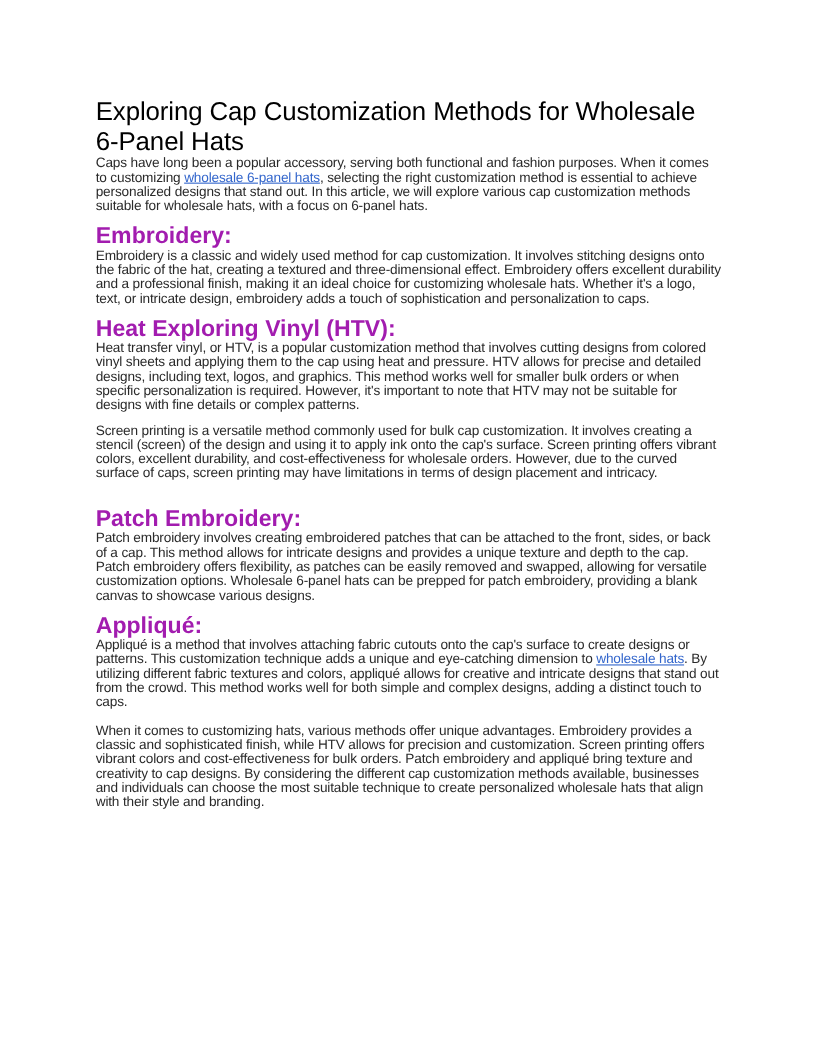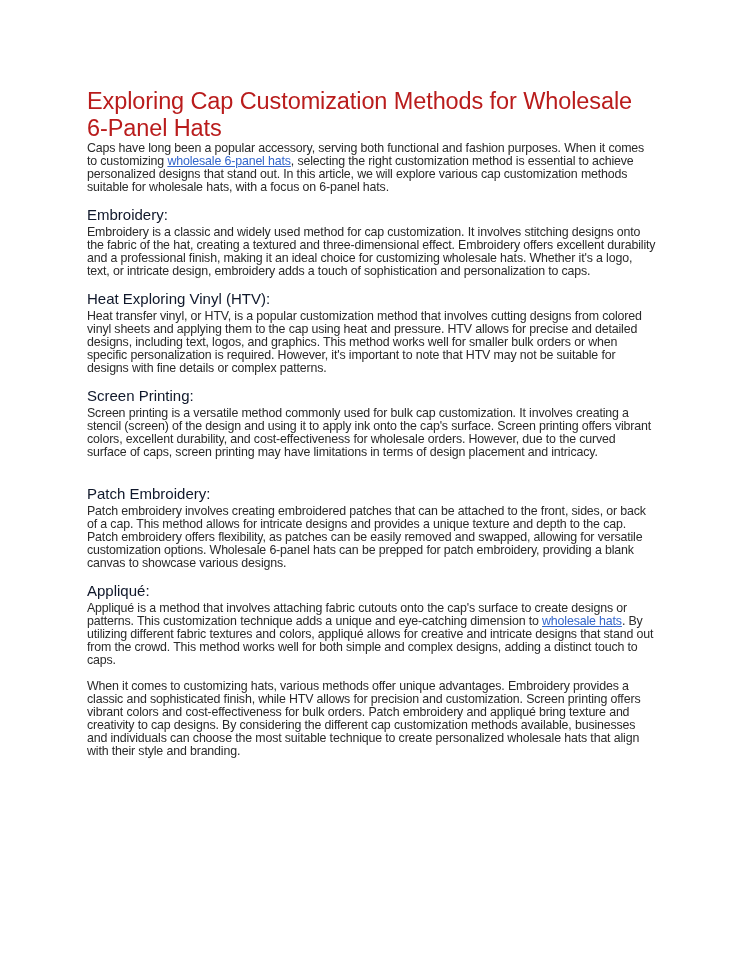--- a/index.html
+++ b/index.html
@@ -3,25 +3,25 @@
   <meta charset="utf-8">
   <style>
     html, body { margin: 0; padding: 0; background: #ffffff; }
     body {
       width: 741px; height: 960px; position: relative; overflow: hidden;
       font-family: "Liberation Sans", sans-serif; color: #1f1f1f;
     }
     .page { position: absolute; left: 87px; top: 88px; width: 570px; }
     h1 {
       font-weight: normal; font-size: 23.5px; line-height: 27px;
-      margin: 0; color: #b91c1c; letter-spacing: -0.1px;
+      margin: 0; color: #000000; letter-spacing: -0.1px;
     }
     h2 {
-      font-weight: normal; font-size: 15px; line-height: 22px;
-      margin: 0; color: #0f172a;
+      font-weight: bold; font-size: 21px; line-height: 22px;
+      margin: 0; color: #a21caf;
     }
     p {
       margin: 0; font-size: 12.4px; line-height: 13px; color: #2a2a2a;
       letter-spacing: -0.15px;
     }
     a { color: #3366cc; text-decoration: underline; }
   </style>
 </head>
 <body>
 
@@ -33,21 +33,20 @@
     <h2>Embroidery:</h2>
     <p>Embroidery is a classic and widely used method for cap customization. It involves stitching designs onto the fabric of the hat, creating a textured and three-dimensional effect. Embroidery offers excellent durability and a professional finish, making it an ideal choice for customizing wholesale hats. Whether it's a logo, text, or intricate design, embroidery adds a touch of sophistication and personalization to caps.</p>
   </div>
 
   <div style="margin-top:10px;">
     <h2>Heat Exploring Vinyl (HTV):</h2>
     <p>Heat transfer vinyl, or HTV, is a popular customization method that involves cutting designs from colored vinyl sheets and applying them to the cap using heat and pressure. HTV allows for precise and detailed designs, including text, logos, and graphics. This method works well for smaller bulk orders or when specific personalization is required. However, it's important to note that HTV may not be suitable for designs with fine details or complex patterns.</p>
   </div>
 
   <div style="margin-top:10px;">
-    <h2>Screen Printing:</h2>
     <p>Screen printing is a versatile method commonly used for bulk cap customization. It involves creating a stencil (screen) of the design and using it to apply ink onto the cap's surface. Screen printing offers vibrant colors, excellent durability, and cost-effectiveness for wholesale orders. However, due to the curved surface of caps, screen printing may have limitations in terms of design placement and intricacy.</p>
   </div>
 
   <div style="margin-top:24px;">
     <h2>Patch Embroidery:</h2>
     <p>Patch embroidery involves creating embroidered patches that can be attached to the front, sides, or back of a cap. This method allows for intricate designs and provides a unique texture and depth to the cap. Patch embroidery offers flexibility, as patches can be easily removed and swapped, allowing for versatile customization options. Wholesale 6-panel hats can be prepped for patch embroidery, providing a blank canvas to showcase various designs.</p>
   </div>
 
   <div style="margin-top:10px;">
     <h2>Appliqué:</h2>

